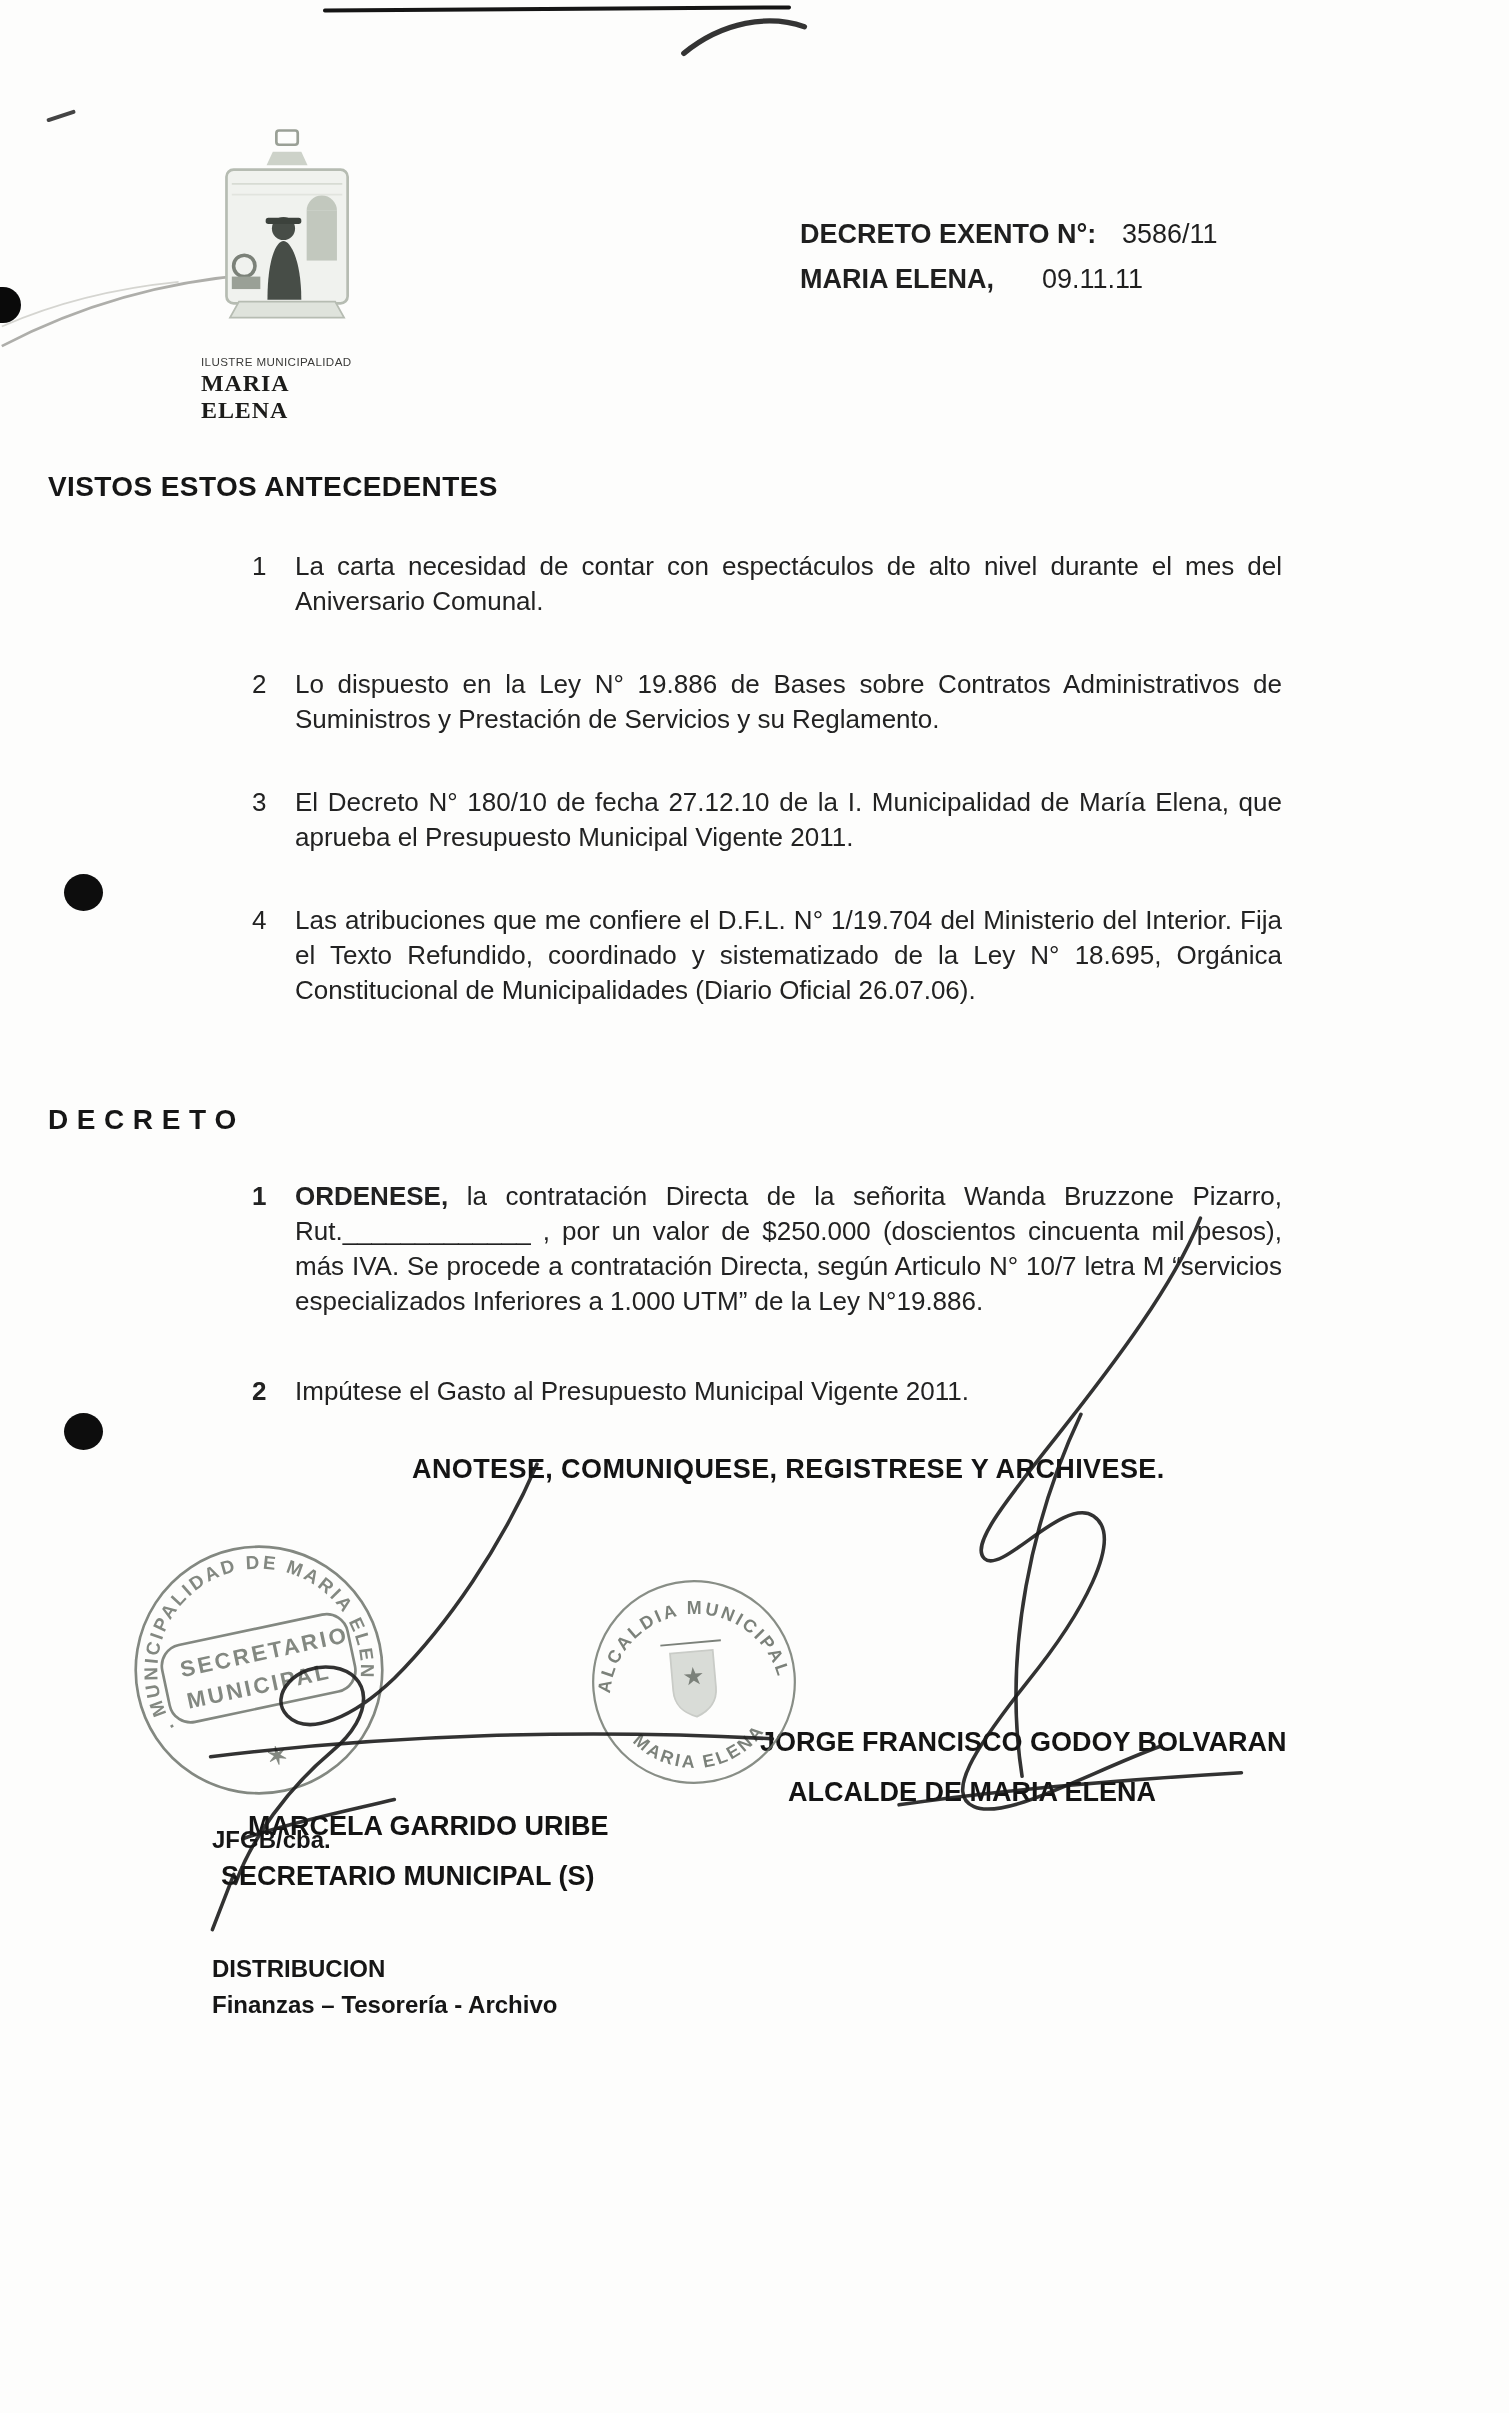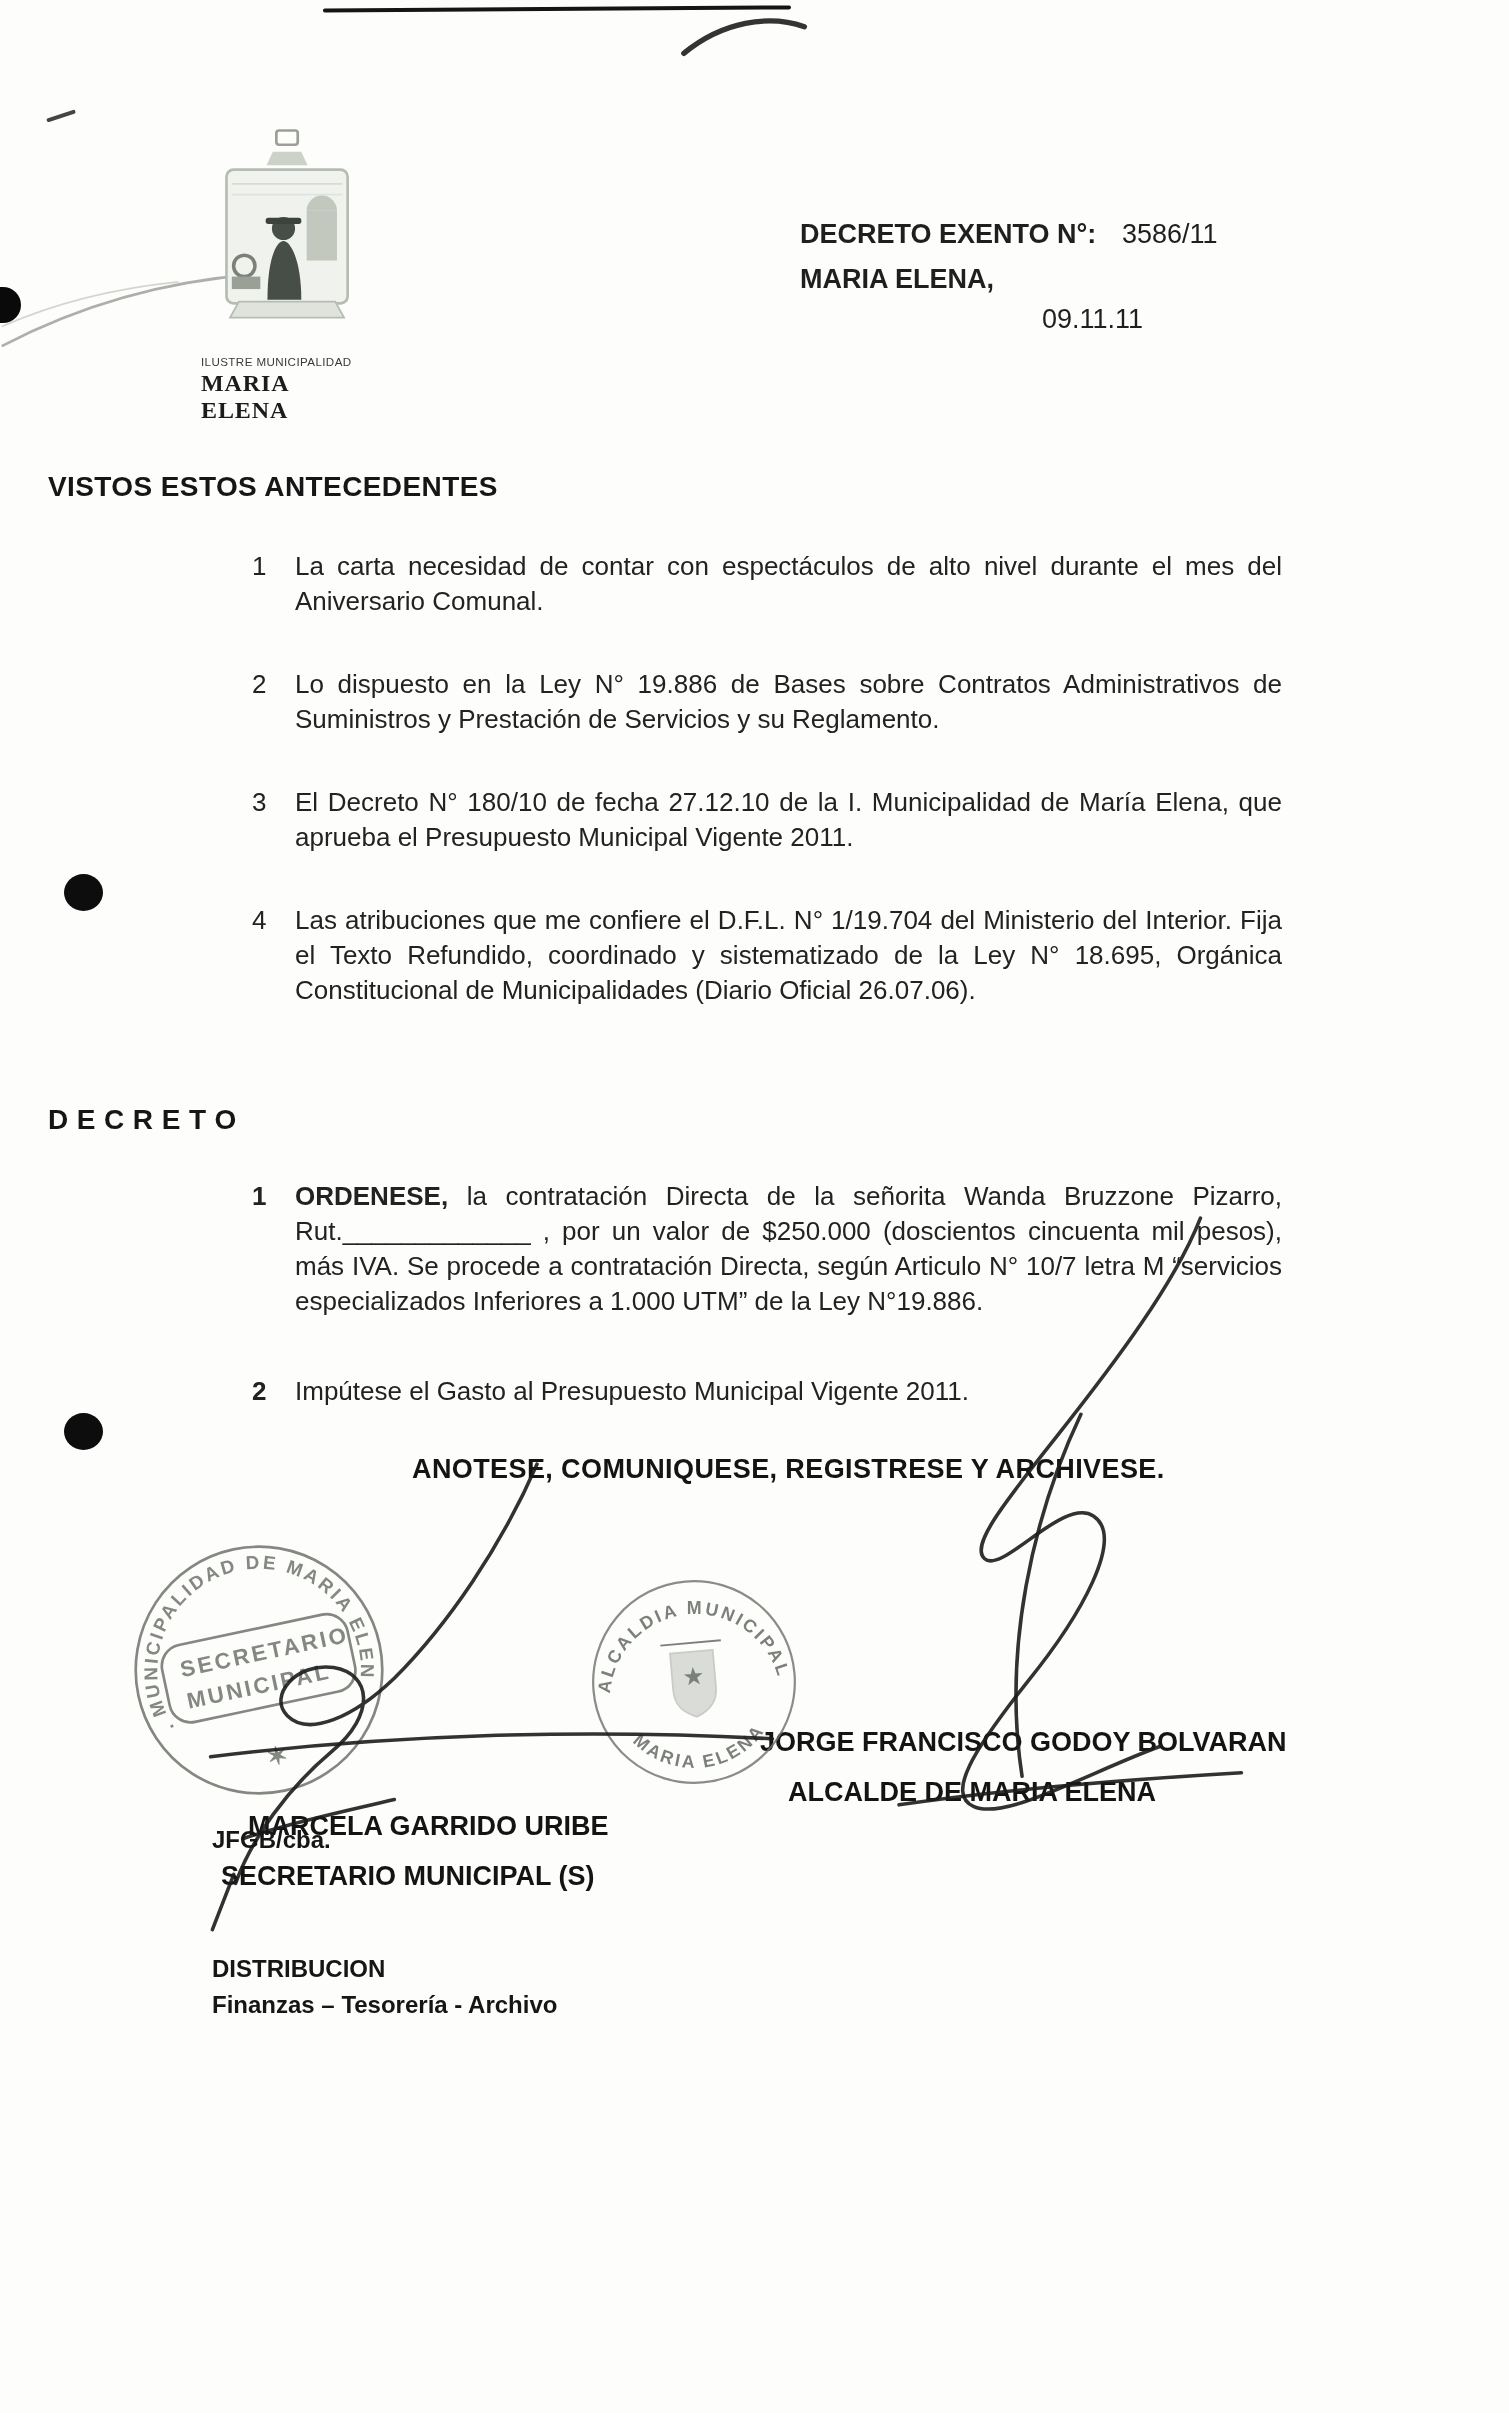--- a/index.html
+++ b/index.html
@@ -30,21 +30,21 @@
   .logo-caption .small { font-size:11.6px; letter-spacing:0.4px; color:#3a3a38; }
   .logo-caption .main { font-family:"Liberation Serif","DejaVu Serif",serif;
     font-weight:bold; font-size:24px; letter-spacing:0.9px; color:#1c1c1a; margin-top:1.8px; }
 
   
   .hdr { position:absolute; font-size:27px; white-space:nowrap; }
   .hdr.bold { font-weight:bold; }
   .hdr-decree-label { left:800px; top:219px; }
   .hdr-decree-number { left:1122px; top:219px; }
   .hdr-city { left:800px; top:264px; }
-  .hdr-date { left:1042px; top:264px;margin-top:40px; }
+  .hdr-date { left:1042px; top:264px; }
 
   
   .section-title { position:absolute; left:0; width:100%; text-align:left;
     font-weight:bold; font-size:28px; letter-spacing:0.4px; color:#161616;padding-left:48px; }
   .vistos-title { top:471px; }
   .decreto-title { top:1104px; }
 
   
   .items { position:absolute; left:252px; width:1030px; }
   .vistos-items { top:549px; }

